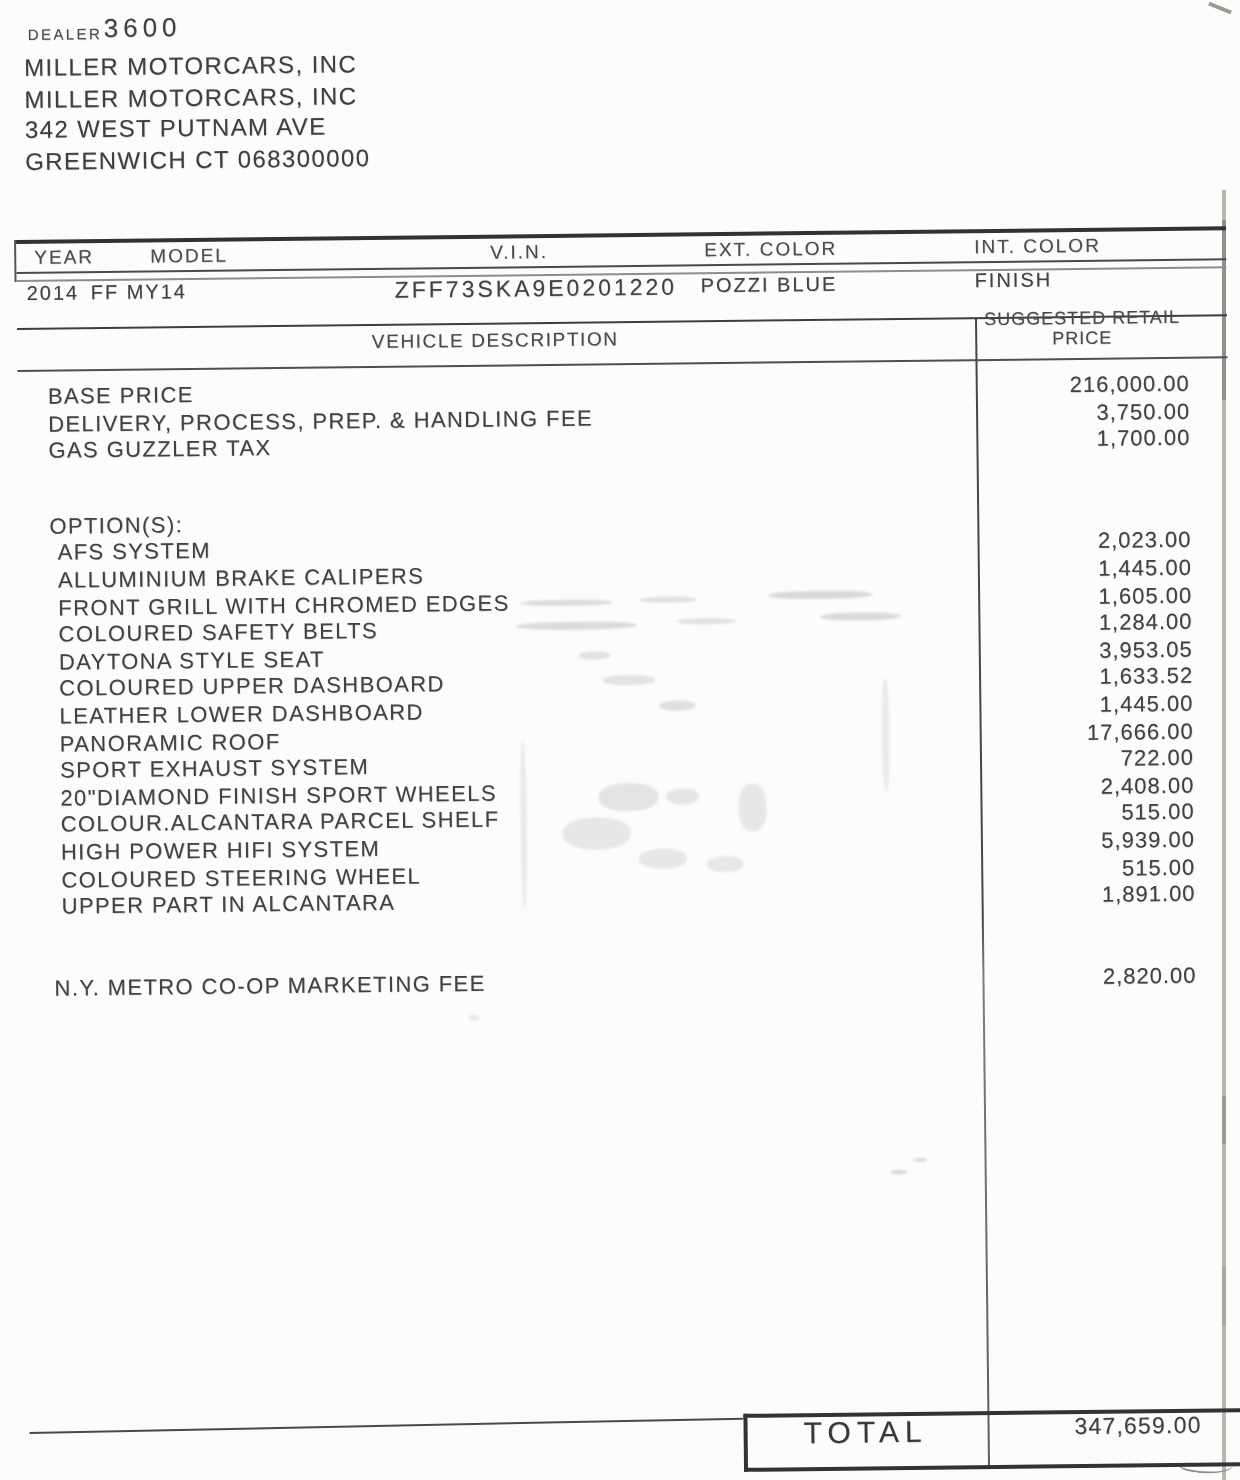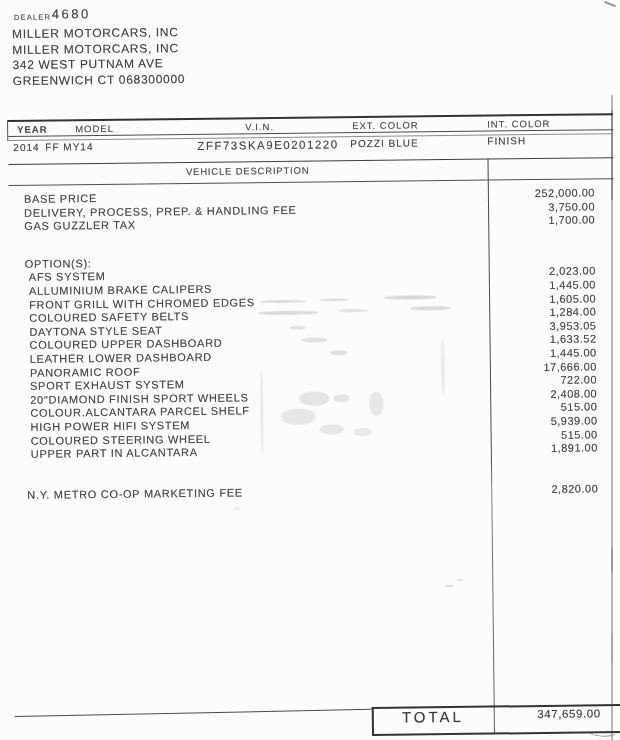--- a/index.html
+++ b/index.html
@@ -25,21 +25,21 @@
   .divider{left:487px;top:164px;width:1.3px;height:575px;
            background:linear-gradient(#474747 0%,#474747 52%,#7d7d7d 57%,#5c5c5c 100%);}
   .box-top{left:365px;top:711px;width:257px;height:1.8px;background:#333;}
   .box-bottom{left:365px;top:738px;width:257px;height:1.8px;background:#333;}
   .box-left{left:365px;top:711px;width:1.6px;height:29px;background:#333;}
   .long-line{left:8px;top:715.5px;width:357px;height:1.2px;background:#4a4a4a;
              transform:rotate(-0.5deg);transform-origin:left center;}
 
   
   .th{position:absolute;top:124px;font-size:9.5px;letter-spacing:1px;color:#4c4c4c;}
-  .th-year{left:17px;font-weight:bold;} .th-model{left:75px;} .th-vin{left:245px;}
+  .th-year{left:17px;} .th-model{left:75px;} .th-vin{left:245px;}
   .th-ext{left:352px;} .th-int{left:487px;}
   .td{position:absolute;top:142px;font-size:10px;letter-spacing:1px;color:#424242;}
   .td-year{left:13px;} .td-model{left:45px;}
   .td-vin{left:197px;font-size:11.5px;letter-spacing:1.5px;}
   .td-ext{left:350px;} .td-int{left:487px;top:141px;}
 
   
   .band-desc{left:8px;top:168px;width:478px;text-align:center;font-size:9.5px;letter-spacing:0.8px;color:#4a4a4a;}
   .band-price{left:487px;top:161px;width:107px;text-align:center;font-size:9px;line-height:9.8px;letter-spacing:0.5px;color:#4a4a4a;}
 
@@ -76,21 +76,21 @@
   <div class="edge-right"></div>
   <div class="edge-right-dark1"></div>
   <div class="edge-right-dark2"></div>
   <div class="edge-right-dark3"></div>
   <div class="corner-mark"></div>
   <div class="swoosh"></div>
 
   <div class="content">
 
     <span class="abs dealer-label">DEALER</span>
-    <span class="abs dealer-number">4680</span>
+    <span class="abs dealer-number">3600</span>
     <div class="abs address">
       <div>MILLER MOTORCARS, INC</div>
       <div>MILLER MOTORCARS, INC</div>
       <div>342 WEST PUTNAM AVE</div>
       <div>GREENWICH CT 068300000</div>
     </div>
 
     <div class="rule line-top"></div>
     <div class="rule line-h2a"></div>
     <div class="rule line-h2b"></div>
@@ -105,25 +105,29 @@
     <span class="th th-ext">EXT. COLOR</span>
     <span class="th th-int">INT. COLOR</span>
 
     <span class="td td-year">2014</span>
     <span class="td td-model">FF MY14</span>
     <span class="td td-vin">ZFF73SKA9E0201220</span>
     <span class="td td-ext">POZZI BLUE</span>
     <span class="td td-int">FINISH</span>
 
     <div class="abs band-desc">VEHICLE DESCRIPTION</div>
+    <div class="abs band-price">
+      <div>SUGGESTED RETAIL</div>
+      <div>PRICE</div>
+    </div>
 
     <div class="rows">
       <div class="row">
           <span class="lbl">BASE PRICE</span>
-          <span class="amt">252,000.00</span>
+          <span class="amt">216,000.00</span>
         </div>
       <div class="row">
           <span class="lbl">DELIVERY, PROCESS, PREP. &amp; HANDLING FEE</span>
           <span class="amt">3,750.00</span>
         </div>
       <div class="row">
           <span class="lbl">GAS GUZZLER TAX</span>
           <span class="amt">1,700.00</span>
         </div>
       <div class="row gap1">

